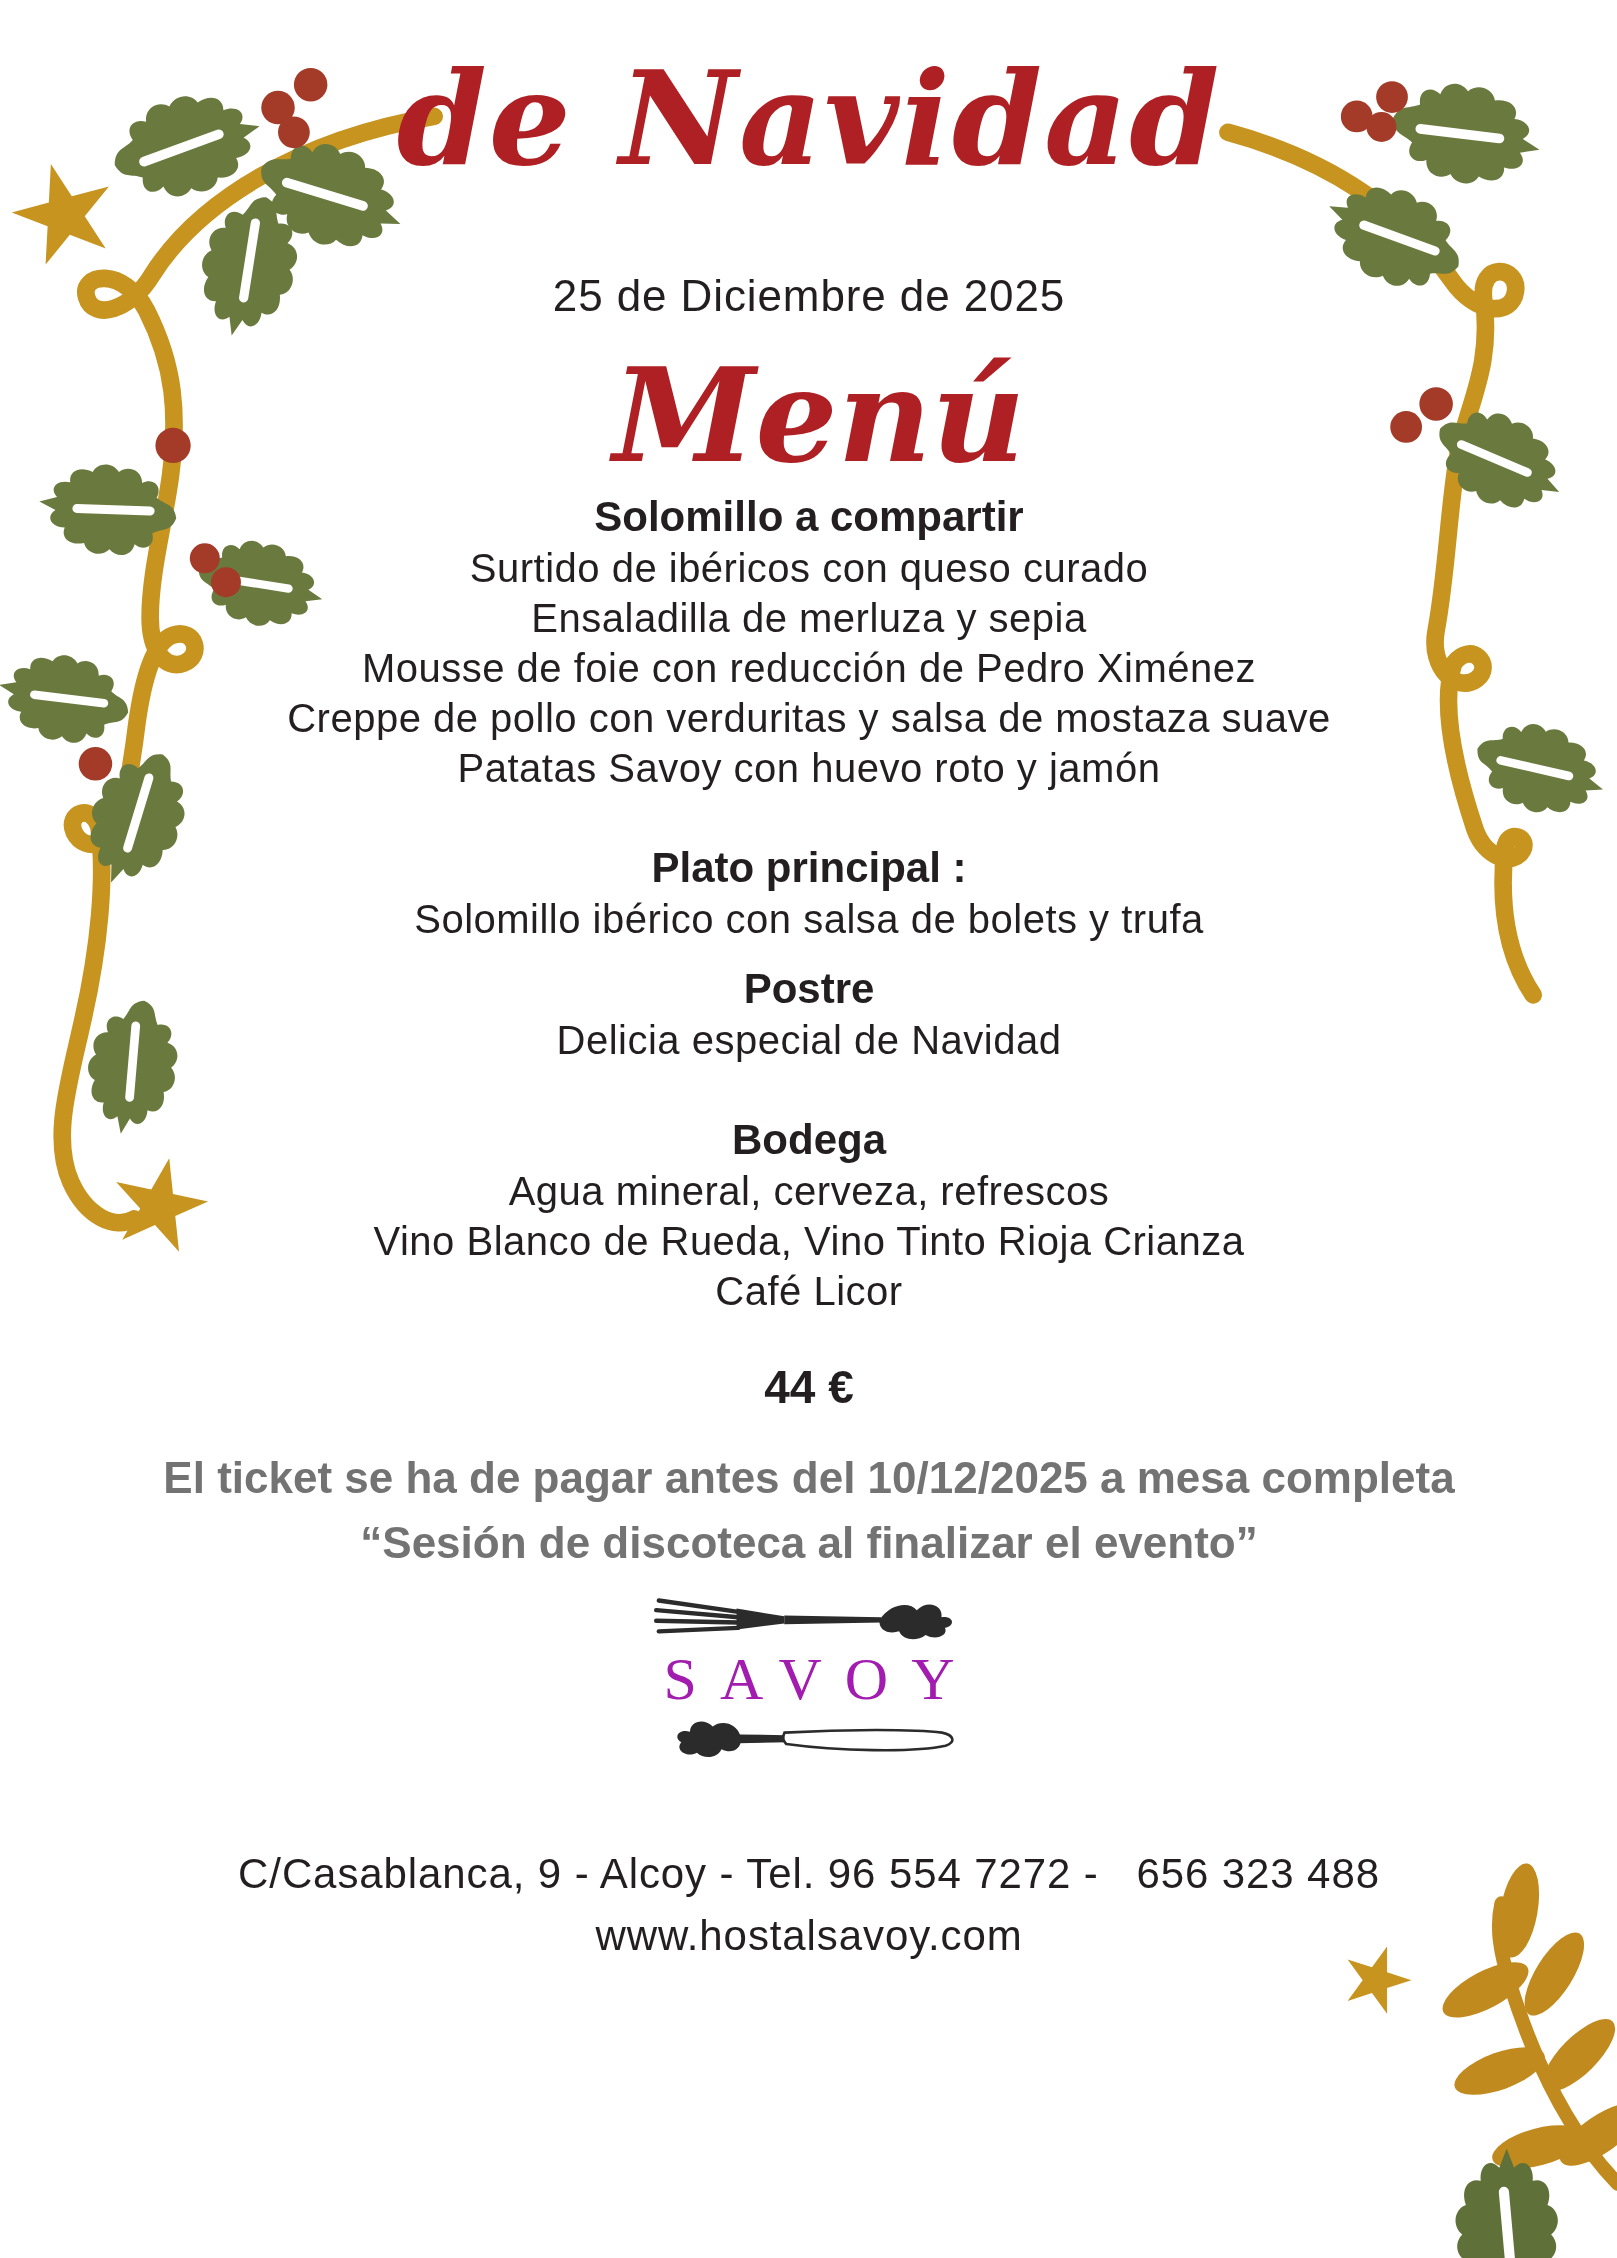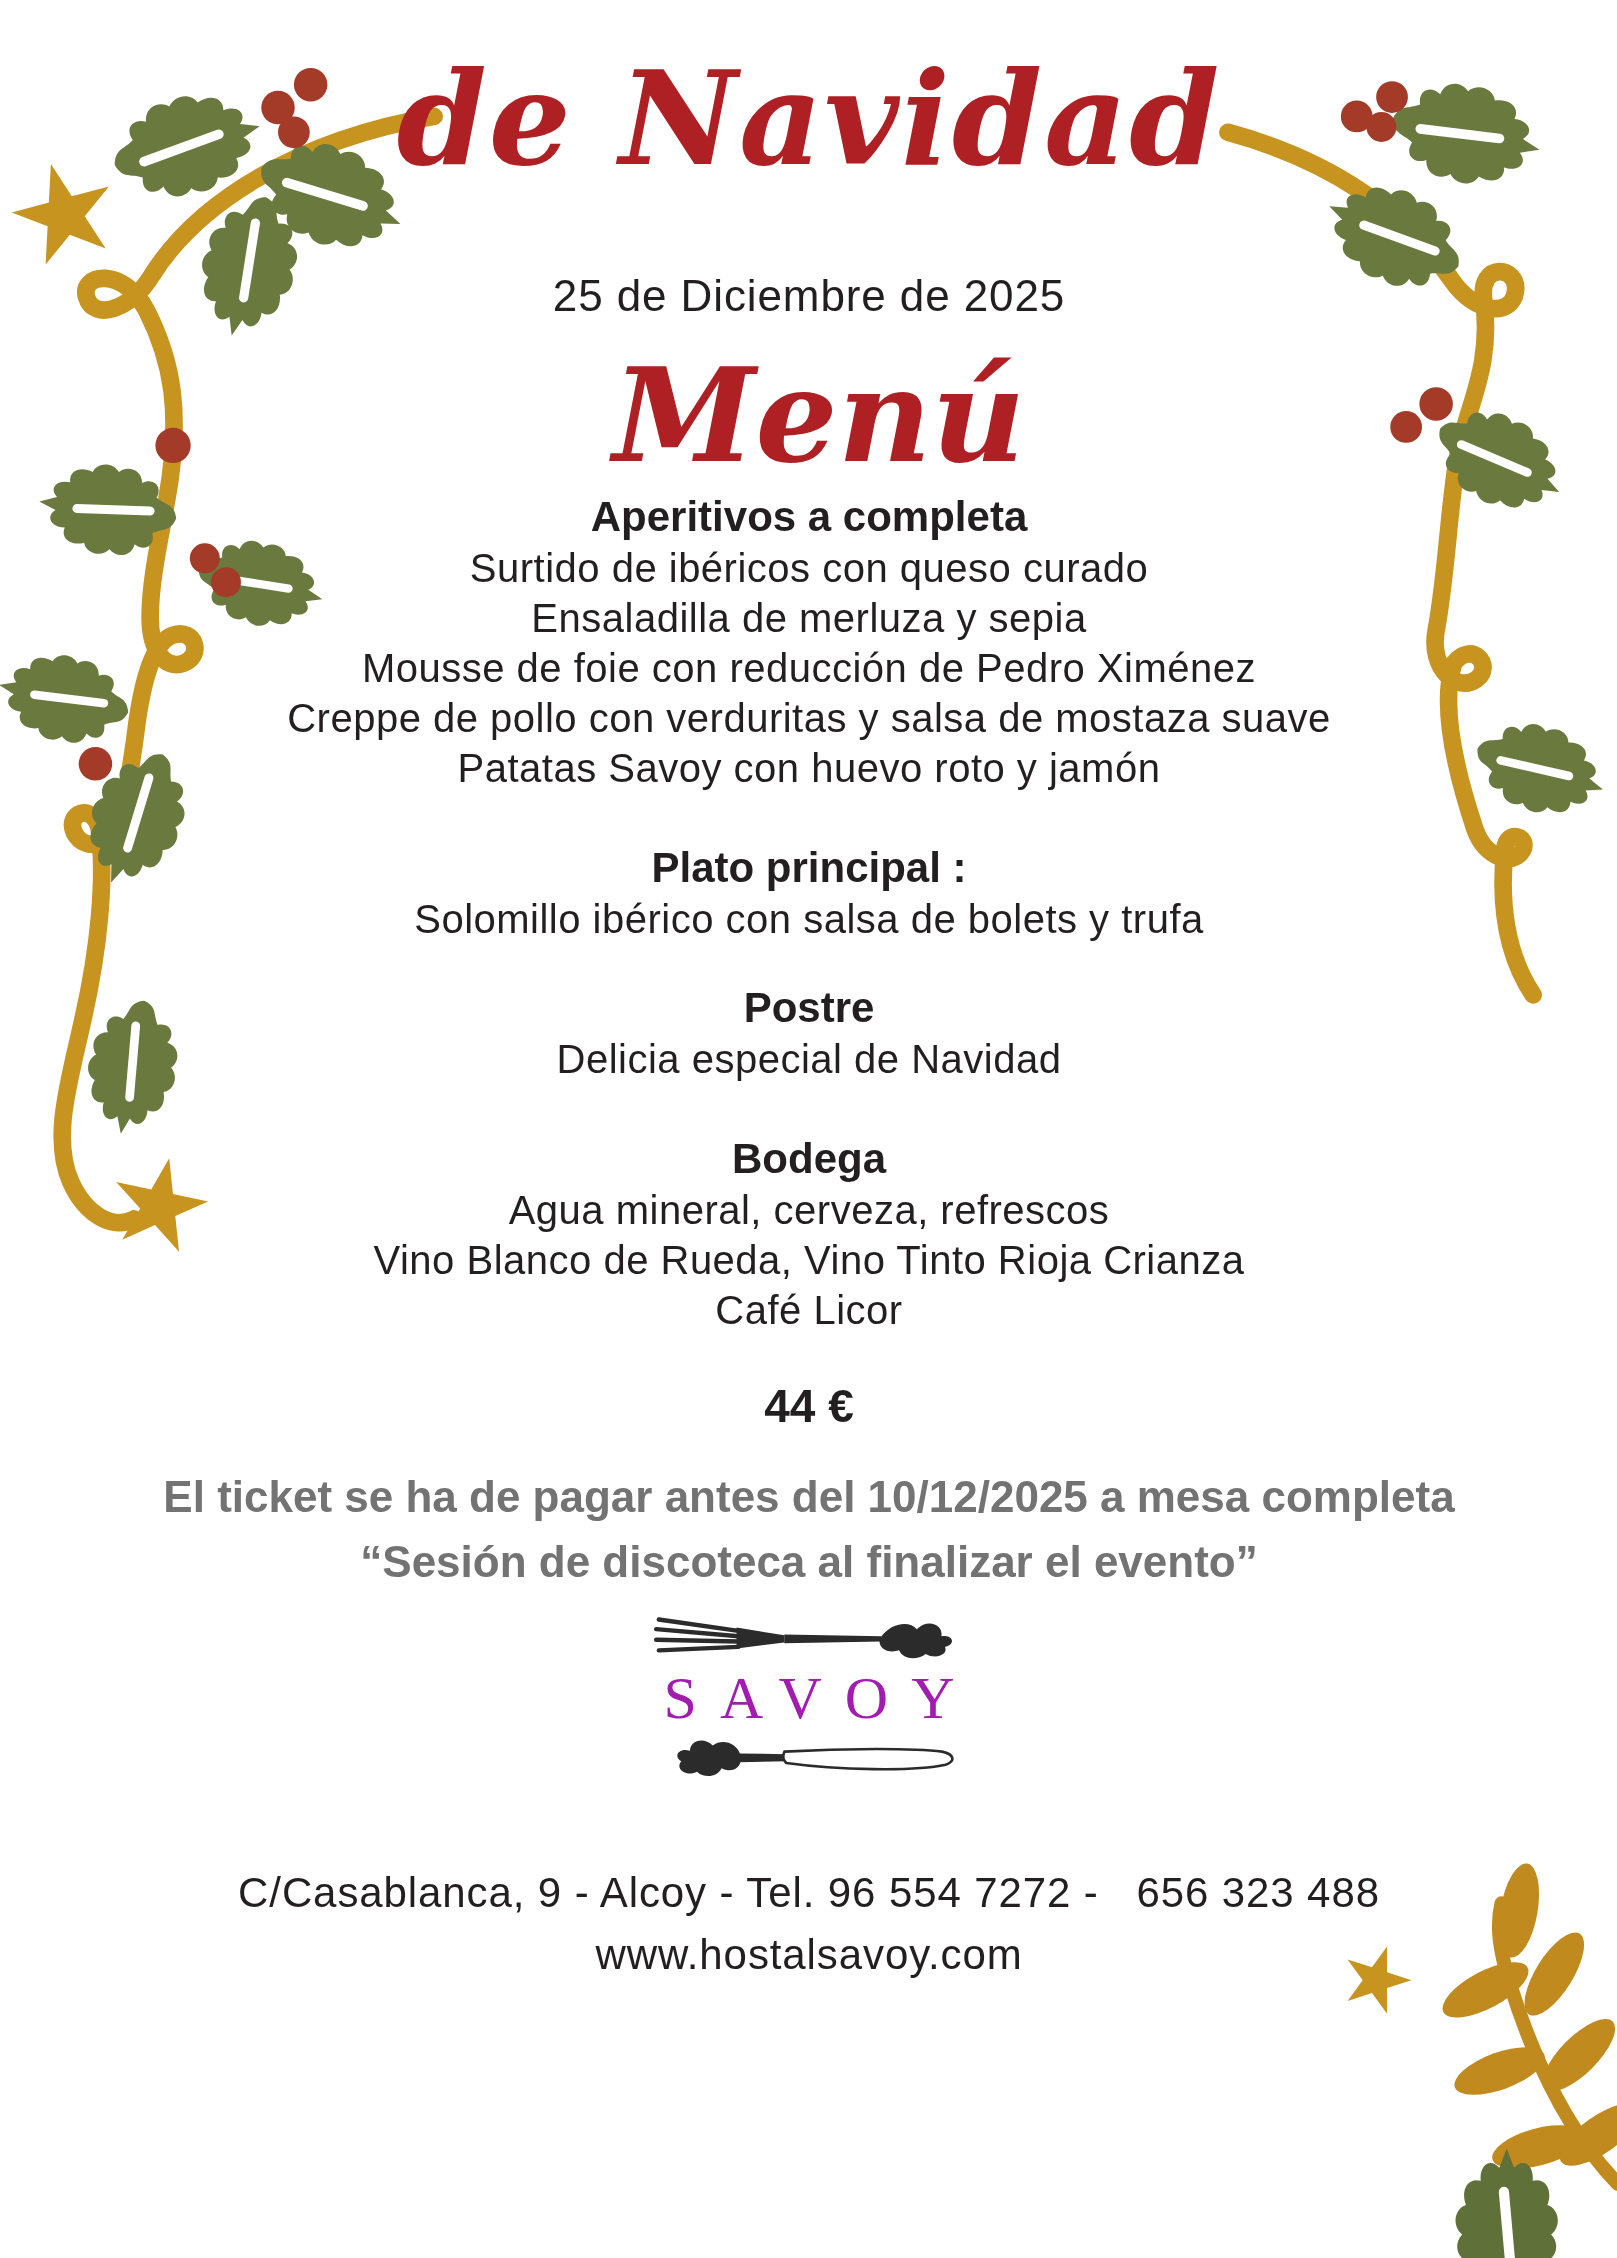--- a/index.html
+++ b/index.html
@@ -12,21 +12,21 @@
   .content{position:relative;z-index:1;text-align:center;}
   .script{font-family:"DejaVu Serif",serif;font-style:italic;font-weight:700;color:#af2024;}
   .title{font-size:129px;line-height:132px;letter-spacing:1.8px;margin-top:53px;}
   .title span{display:block;}
   .date{margin-top:76px;font-size:44px;font-weight:400;letter-spacing:0.9px;}
   .menu-script{margin-top:21px;font-size:129px;line-height:148px;padding-left:20px;}
   .sec{margin:0;}
   .sec-head{font-size:42px;font-weight:700;line-height:53px;}
   .line{font-size:40px;line-height:50px;letter-spacing:0.5px;font-weight:400;}
   .gap-md{margin-top:48px;}
-  .gap-sm{margin-top:37px;}
+  .gap-sm{margin-top:18px;}
   .price{margin-top:44px;font-size:46px;font-weight:700;}
   .notice{color:#737373;font-weight:700;font-size:44px;line-height:53px;margin-top:37px;}
   .notice + .notice{margin-top:12px;}
   .logo{margin-top:26.5px;}
   .logo-name{font-family:"Liberation Serif",serif;font-size:60px;line-height:74px;
     letter-spacing:23px;text-indent:23px;color:#a21caf;font-weight:400;}
   .logo-tag{font-family:"Liberation Serif",serif;font-size:32px;letter-spacing:1.8px;color:#1e1e1e;margin-top:5.3px;}
   .cutlery{display:block;margin:0 auto;}
   .footer{margin-top:85px;font-size:42px;line-height:62px;letter-spacing:0.9px;}
   .prewrap{white-space:pre-wrap;}
@@ -122,21 +122,21 @@
 
   <h1 class="title script">
     <span>de Navidad</span>
   </h1>
 
   <div class="date">25 de Diciembre de 2025</div>
 
   <div class="menu-script script">Menú</div>
 
   <section class="sec">
-    <div class="sec-head">Aperitivos a completa</div>
+    <div class="sec-head">Solomillo a compartir</div>
     <div class="line">Surtido de ibéricos con queso curado</div>
     <div class="line">Ensaladilla de merluza y sepia</div>
     <div class="line">Mousse de foie con reducción de Pedro Ximénez</div>
     <div class="line">Creppe de pollo con verduritas y salsa de mostaza suave</div>
     <div class="line">Patatas Savoy con huevo roto y jamón</div>
   </section>
 
   <section class="sec gap-md">
     <div class="sec-head">Plato principal :</div>
     <div class="line">Solomillo ibérico con salsa de bolets y trufa</div>

